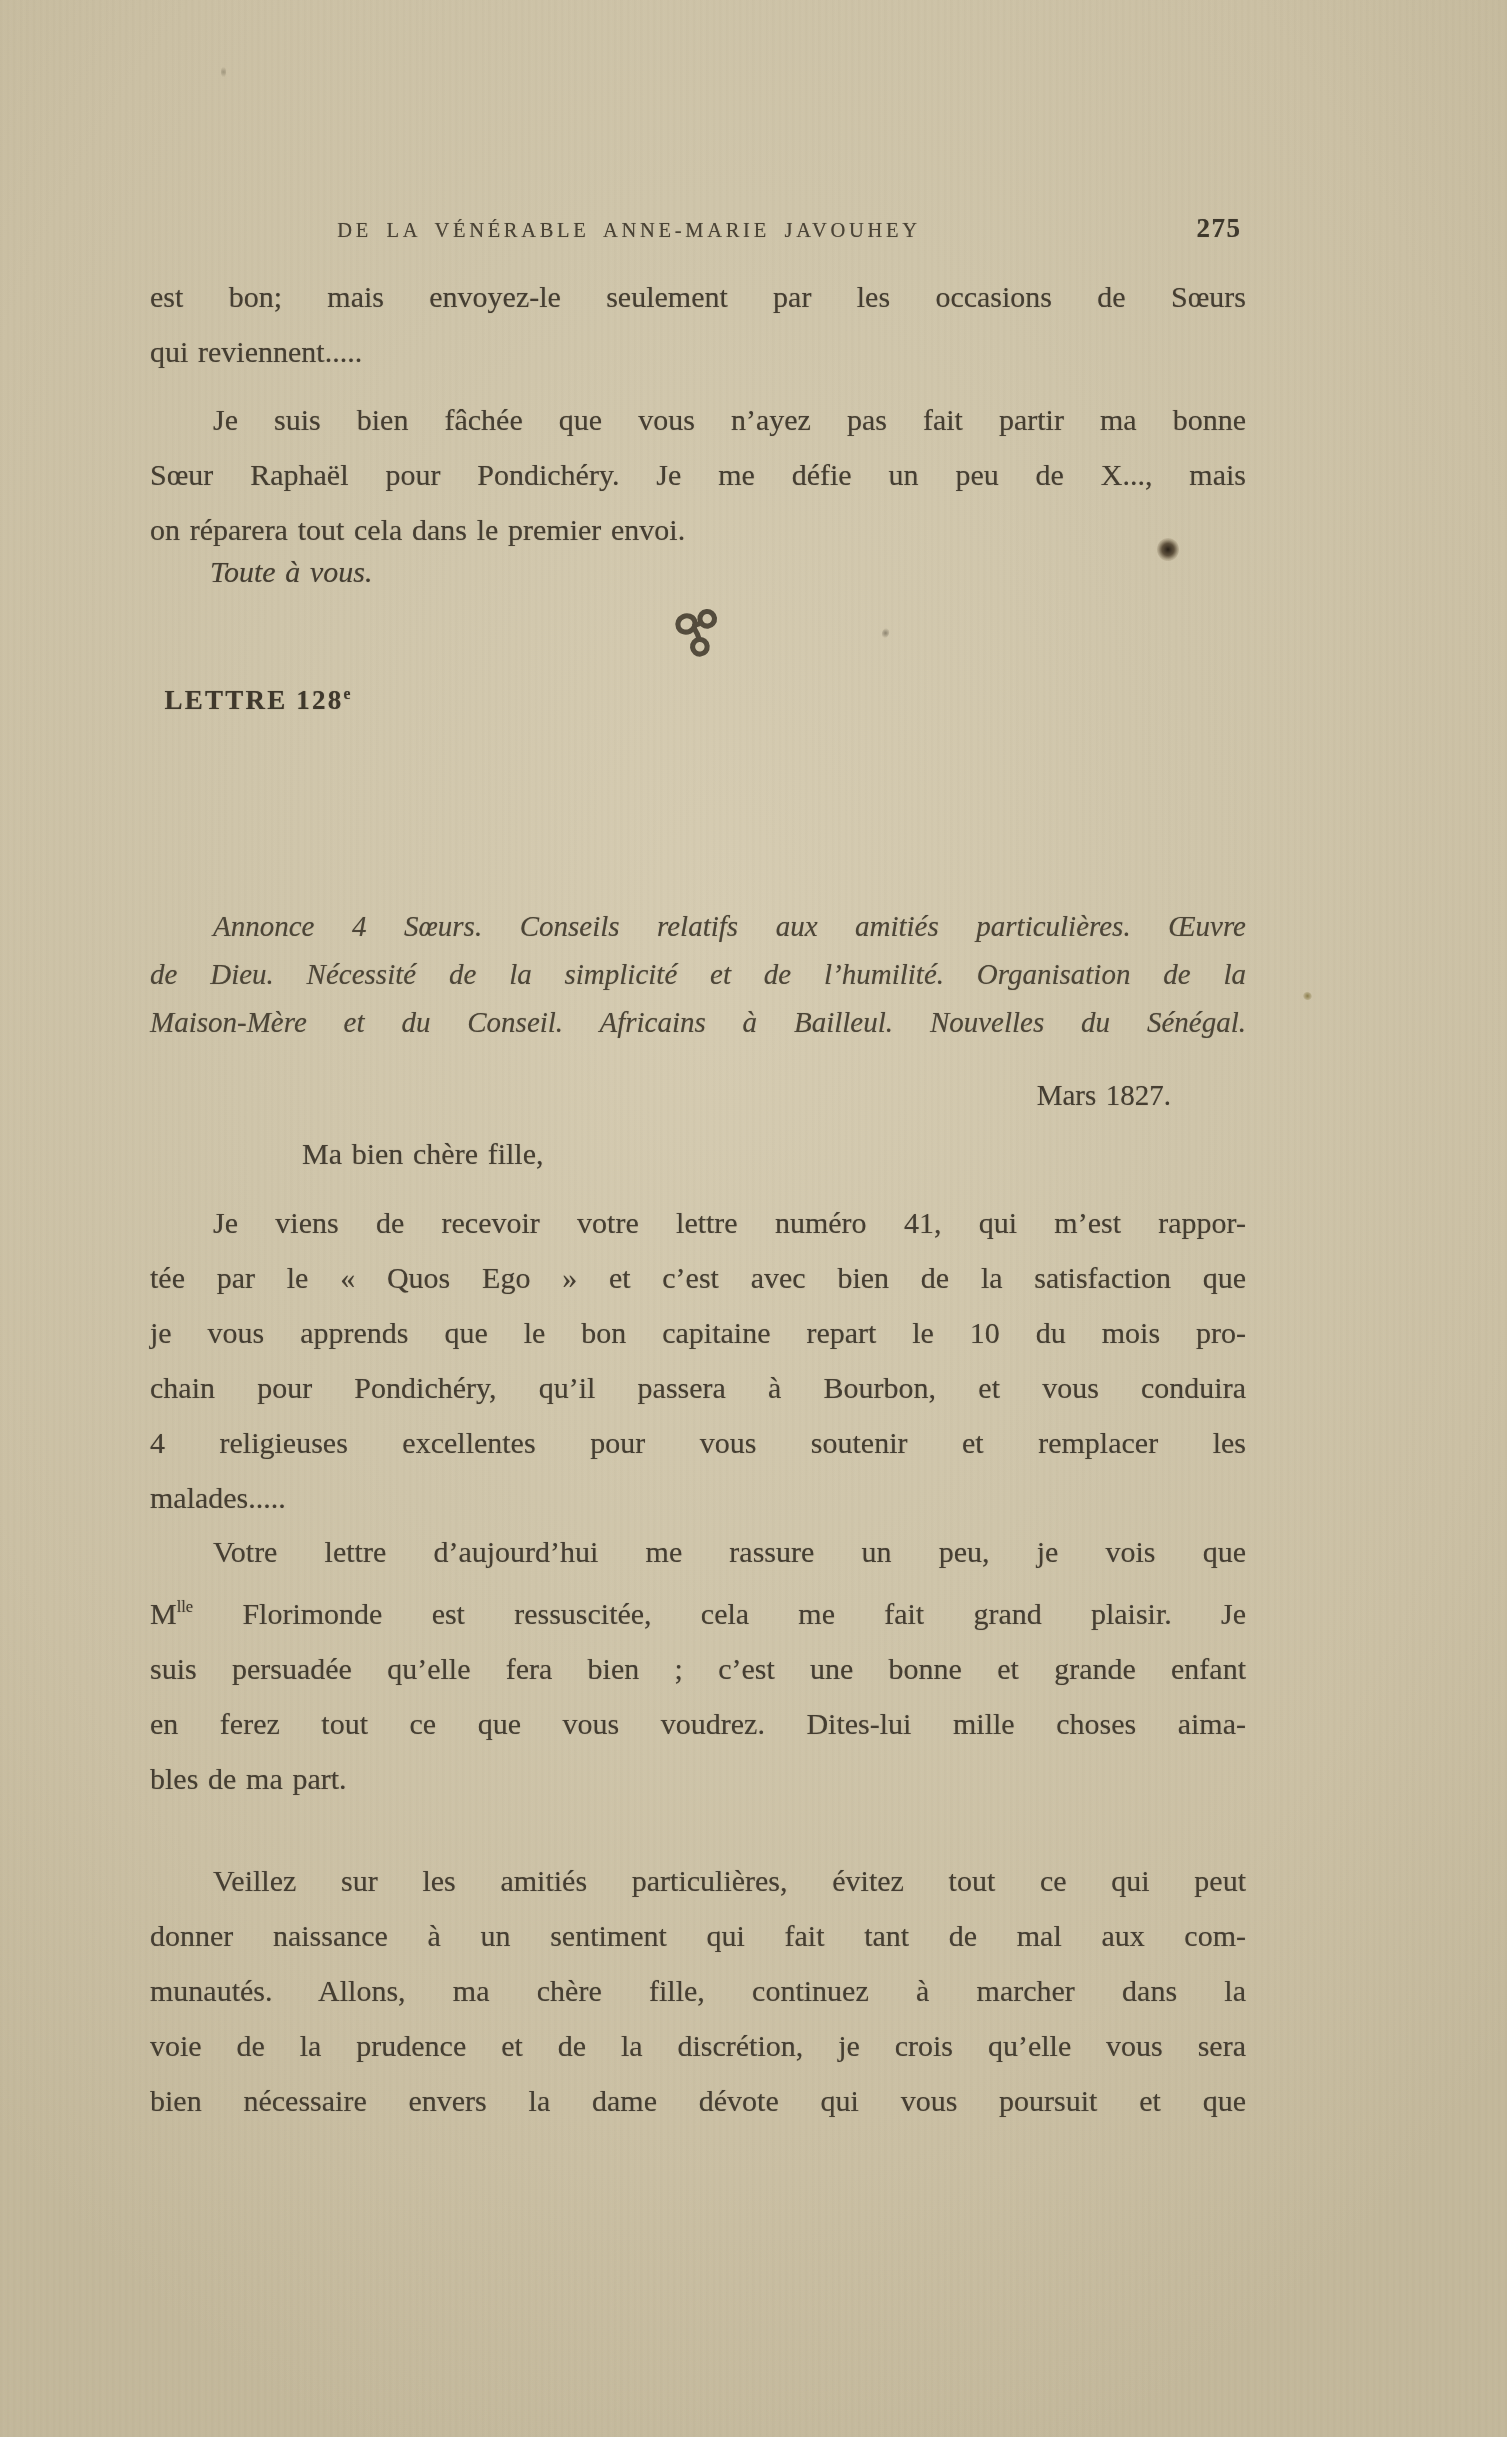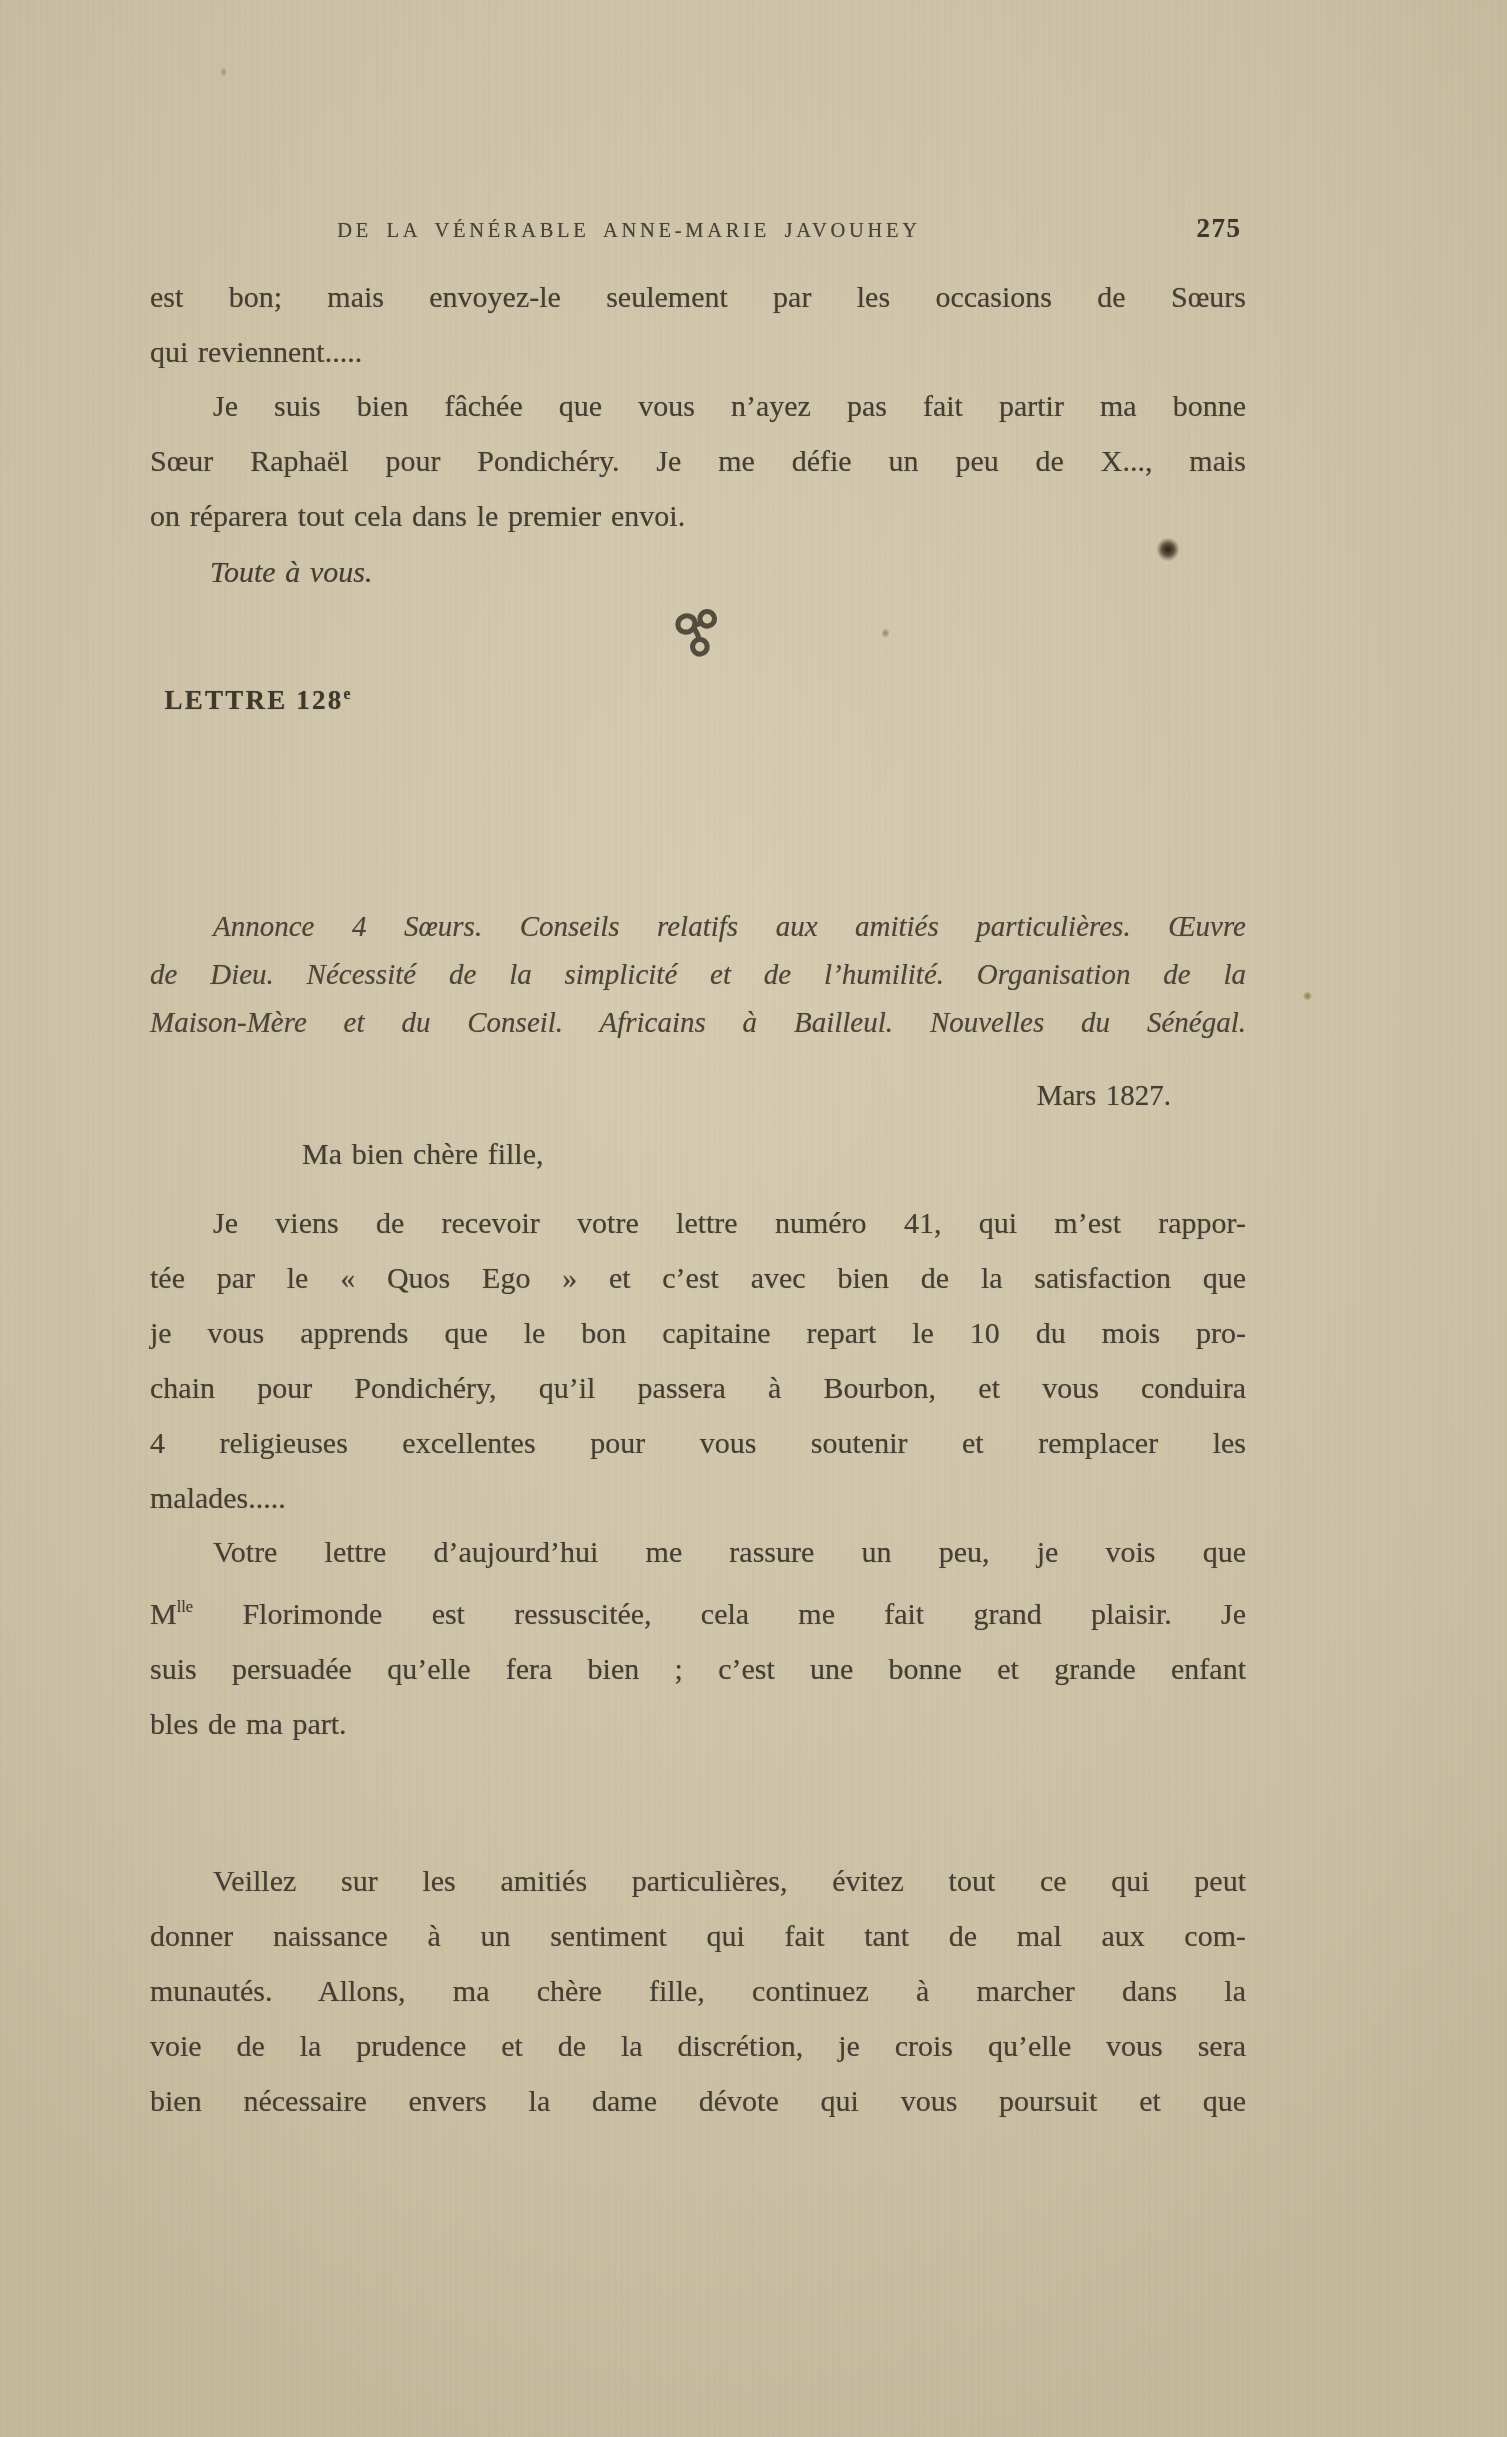--- a/index.html
+++ b/index.html
@@ -173,21 +173,21 @@
   <div class="text-col running-header">
     <span class="rh-title">DE LA VÉNÉRABLE ANNE-MARIE JAVOUHEY</span>
     <span class="rh-folio">275</span>
   </div>
 
   <div class="text-col body-block" style="top:269px">
     <div class="line">est bon; mais envoyez-le seulement par les occasions de Sœurs</div>
     <div class="line last">qui reviennent.....</div>
   </div>
 
-  <div class="text-col body-block" style="top:378px">
+  <div class="text-col body-block" style="top:392px">
     <div class="line indent">Je suis bien fâchée que vous n’ayez pas fait partir ma bonne</div>
     <div class="line">Sœur Raphaël pour Pondichéry. Je me défie un peu de X..., mais</div>
     <div class="line last">on réparera tout cela dans le premier envoi.</div>
   </div>
 
   <div class="text-col body-block" style="top:544px">
     <div class="closing-line">Toute à vous.</div>
   </div>
 
   <div class="text-col ornament-band">
@@ -231,20 +231,21 @@
     <div class="line">je vous apprends que le bon capitaine repart le 10 du mois pro-</div>
     <div class="line">chain pour Pondichéry, qu’il passera à Bourbon, et vous conduira</div>
     <div class="line">4 religieuses excellentes pour vous soutenir et remplacer les</div>
     <div class="line last">malades.....</div>
   </div>
 
   <div class="text-col body-block p2">
     <div class="line indent">Votre lettre d’aujourd’hui me rassure un peu, je vois que</div>
     <div class="line"><span>M</span><span class="msup">lle</span><span> Florimonde est ressuscitée, cela me fait grand plaisir. Je</span></div>
     <div class="line">suis persuadée qu’elle fera bien ; c’est une bonne et grande enfant</div>
+    <div class="line">en ferez tout ce que vous voudrez. Dites-lui mille choses aima-</div>
     <div class="line last">bles de ma part.</div>
   </div>
 
   <div class="text-col body-block p3">
     <div class="line indent">Veillez sur les amitiés particulières, évitez tout ce qui peut</div>
     <div class="line">donner naissance à un sentiment qui fait tant de mal aux com-</div>
     <div class="line">munautés. Allons, ma chère fille, continuez à marcher dans la</div>
     <div class="line">voie de la prudence et de la discrétion, je crois qu’elle vous sera</div>
     <div class="line">bien nécessaire envers la dame dévote qui vous poursuit et que</div>
   </div>

